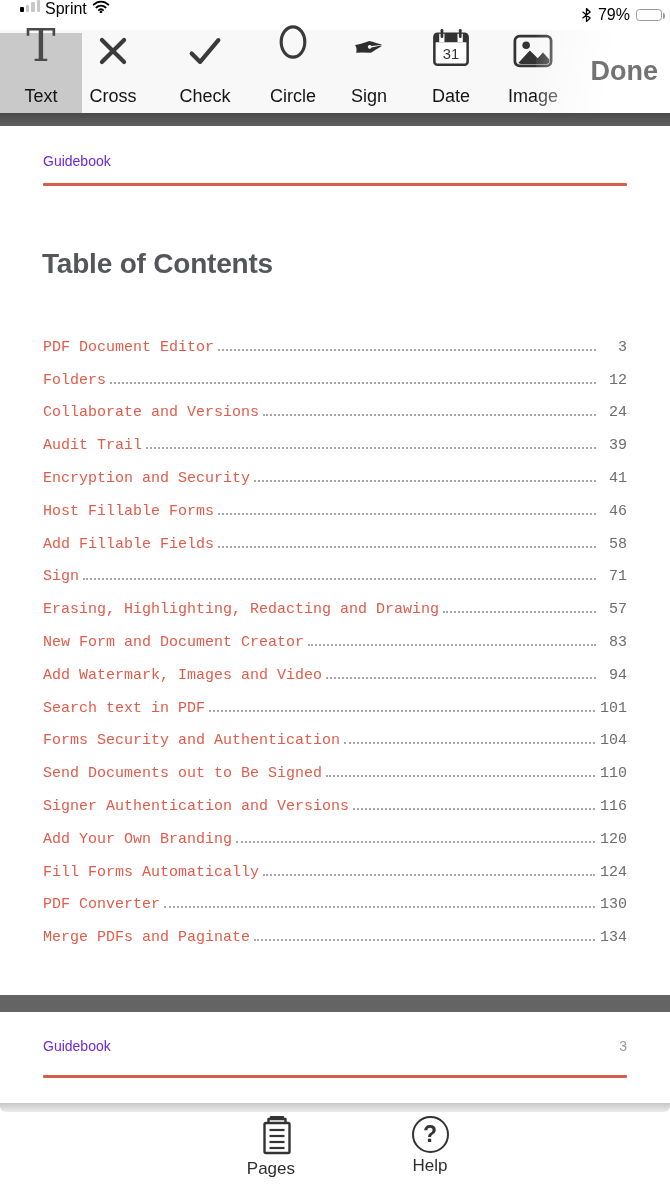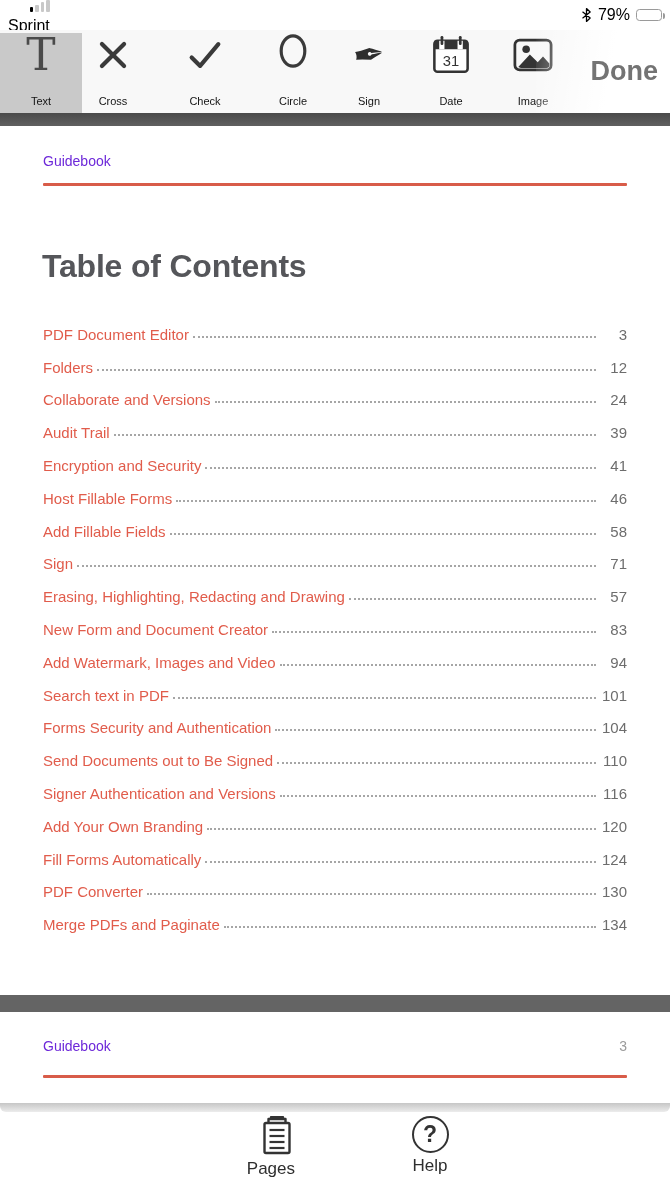--- a/index.html
+++ b/index.html
@@ -2,62 +2,62 @@
 <html><head>
 <meta charset="utf-8">
 <style>
   * { margin:0; padding:0; box-sizing:border-box; }
   html,body { background:#fff; }
   body { font-family:"Liberation Sans", sans-serif; }
   #screen { position:relative; width:670px; height:1192px; background:#fff; overflow:hidden; margin:0 auto; }
 
   
   .status-bar { position:absolute; top:0; left:0; width:670px; height:30px; background:#fff; }
-  .sb-left { position:absolute; left:8px; top:0; height:30px; display:flex; align-items:flex-end; gap:5px;flex-direction:column; }
+  .sb-left { position:absolute; left:20px; top:0; height:30px; display:flex; align-items:flex-start; gap:5px; }
   .sb-center { position:absolute; left:0; right:0; top:0; height:30px; display:flex; align-items:center; justify-content:center;
                font-size:17px; font-weight:700; color:#000; letter-spacing:.2px;margin-top:30px; }
   .sb-right { position:absolute; right:8px; top:0; height:30px; display:flex; align-items:center; gap:6px; }
   .sig { display:flex; align-items:flex-end; gap:2px; height:12px; }
   .sig span { width:3.5px; border-radius:1px; background:#c8c8c8; display:block; }
   .sig span.on { background:#000; }
   .sig .b1{height:5px;} .sig .b2{height:7.5px;} .sig .b3{height:10px;} .sig .b4{height:12px;}
   .carrier { font-size:16px; color:#000; }
   .pct { font-size:16px; color:#000; }
   .battery { position:relative; width:26px; height:12.5px; border:1px solid #9a9a9a; border-radius:3.5px; padding:1.5px; }
   .battery .fill { height:100%; background:#000; border-radius:1.5px; }
   .battery .nub { position:absolute; right:-4px; top:3.5px; width:2.5px; height:5.5px; background:#9a9a9a; border-radius:0 2px 2px 0; }
 
   
   .toolbar { position:absolute; top:30px; left:0; width:670px; height:83px; background:#f8f8f8; }
   .tool { position:absolute; top:3px; width:82px; height:80px; display:flex; flex-direction:column; align-items:center; justify-content:flex-end; padding-bottom:6px; cursor:pointer; }
   .tool.selected { background:#c9c9c9; }
   .tool .glyph { height:48px; display:flex; align-items:center; justify-content:center; color:#3a3a3a; }
-  .tool .tlabel { font-size:11px; color:#141414; margin-top:18px; }
+  .tool .tlabel { font-size:18px; color:#141414; margin-top:18px; }
   .glyph-T { font-family:"DejaVu Serif", serif; font-size:44px; line-height:44px; color:#4a4a4a; }
   .glyph-sign { font-size:38px; line-height:40px; transform:rotate(-8deg); color:#2e2e2e; }
   .toolbar-fade { position:absolute; top:0; left:536px; width:134px; height:83px;
                   background:linear-gradient(100deg, rgba(248,248,248,0) 0%, #ffffff 55%, #ffffff 100%); }
   .done-btn { position:absolute; top:0; right:12px; height:83px; display:flex; align-items:center;
               font-size:27px; font-weight:700; color:#737373; cursor:pointer; z-index:5; background:transparent; border:none;
               font-family:"Liberation Sans", sans-serif; }
 
   
   .band-top { position:absolute; top:113px; left:0; width:670px; height:13px; background:linear-gradient(#4a4a4a,#606060); }
   .band-mid { position:absolute; top:995px; left:0; width:670px; height:17px; background:#646464; }
   .band-low { position:absolute; top:1103px; left:0; width:670px; height:9px; background:linear-gradient(#c6c6c6,#ececec); border-radius:0 0 6px 6px; }
 
   
   .page1 { position:absolute; top:126px; left:0; width:670px; height:869px; background:#fff; }
   .doc-header { position:absolute; left:43px; font-size:14px; color:#6d28d9; }
   .page1 .doc-header { top:27px; }
   .red-rule { position:absolute; left:43px; width:584px; height:3px; background:#d85c49; border-radius:1px; }
   .page1 .red-rule { top:57px; }
-  .doc-title { position:absolute; left:42px; top:122px; font-size:32px; font-weight:700; color:#55565a; letter-spacing:-.2px; }
-
-  .toc { position:absolute; left:43px; top:192px; width:584px; }
+  .doc-title { position:absolute; left:42px; top:122px; font-size:28px; font-weight:700; color:#55565a; letter-spacing:-.2px; }
+
+  .toc { position:absolute; left:43px; top:205px; width:584px;font-family:Liberation Mono, monospace; }
   .toc-row { display:flex; align-items:center; height:32.8px; }
   .toc-link { font-size:15px; color:#e15c4b; white-space:nowrap; cursor:pointer; }
   .toc-leader { flex:1; border-bottom:2px dotted #a6a6a6; align-self:flex-end; margin:0 5px 13px 4px; height:1px; }
   .toc-page { font-size:15px; color:#6d6d6d; min-width:26px; text-align:right; }
 
   
   .page2 { position:absolute; top:1012px; left:0; width:670px; height:91px; background:#fff; }
   .page2 .doc-header { top:26px; }
   .page2 .pg-num { position:absolute; right:43px; top:26px; font-size:14px; color:#9b9b9b; }
   .page2 .red-rule { top:63px; }

